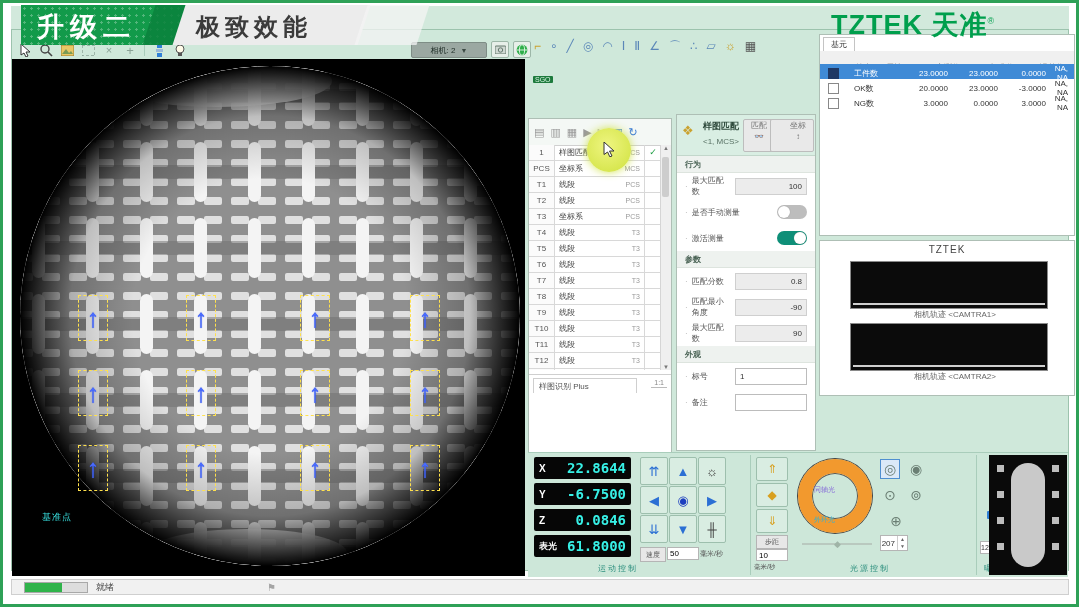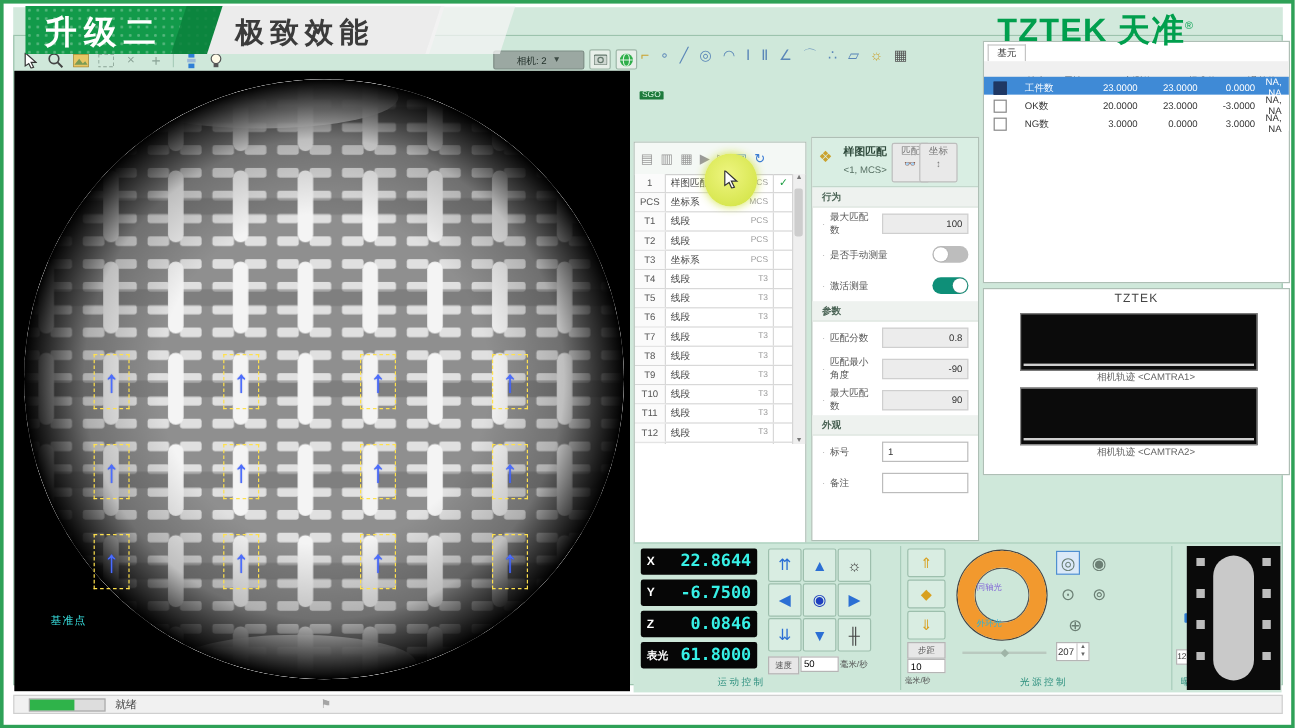--- a/index.html
+++ b/index.html
@@ -427,38 +427,42 @@
           <div class="frow">
             <span class="fid">T13</span>
             <span class="fnm">
               <span>线段</span>
               <span class="fref">T3</span>
             </span>
             <span class="fck"></span>
           </div>
         </div>
       <div class="fscroll">▲<span class="thumb"></span><span style="position:absolute;bottom:0;left:2px;">▼</span></div>
+      <div class="ffoot">
+        <div class="ftab">样图识别 Plus</div>
+        <div class="fzoom">1:1</div>
+      </div>
     </div>
 
     <div class="hl">
       <svg width="13" height="15">
           <polygon points="1,0 11,9 6.5,9 9,14 6.8,14.8 4.6,10 1,12.5" fill="#fff" stroke="#333" stroke-width="1"></polygon>
         </svg>
     </div>
 
     <div class="panel" style="left:664px;top:84px;width:140px;height:337px;">
       <div class="phead">
         <span class="picon">❖</span>
         <div class="pt">样图匹配</div>
         <div class="ps">&lt;1, MCS&gt;</div>
         <div class="pbtn" style="right:40px;">
             <span>匹配</span>
             <span>👓</span>
           </div>
-        <div class="pbtn" style="right:17px;">
+        <div class="pbtn" style="right:1px;padding-left:12px;">
             <span>坐标</span>
             <span>↕</span>
           </div>
       </div>
       <div class="secbar">行为</div>
       <div class="prow">
         <span class="dot">·</span>
         <span class="lbl">最大匹配数</span>
         <span class="vbox">100</span>
       </div>

